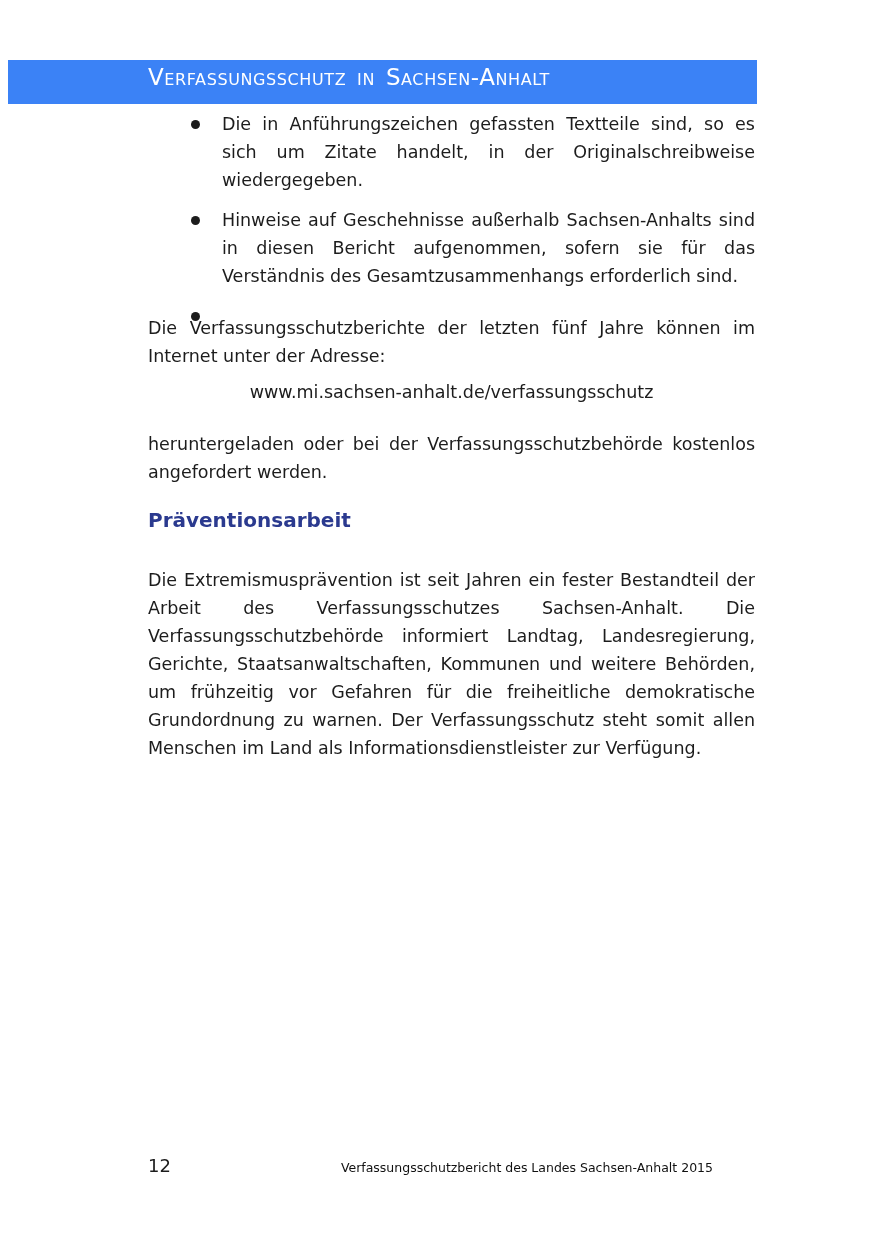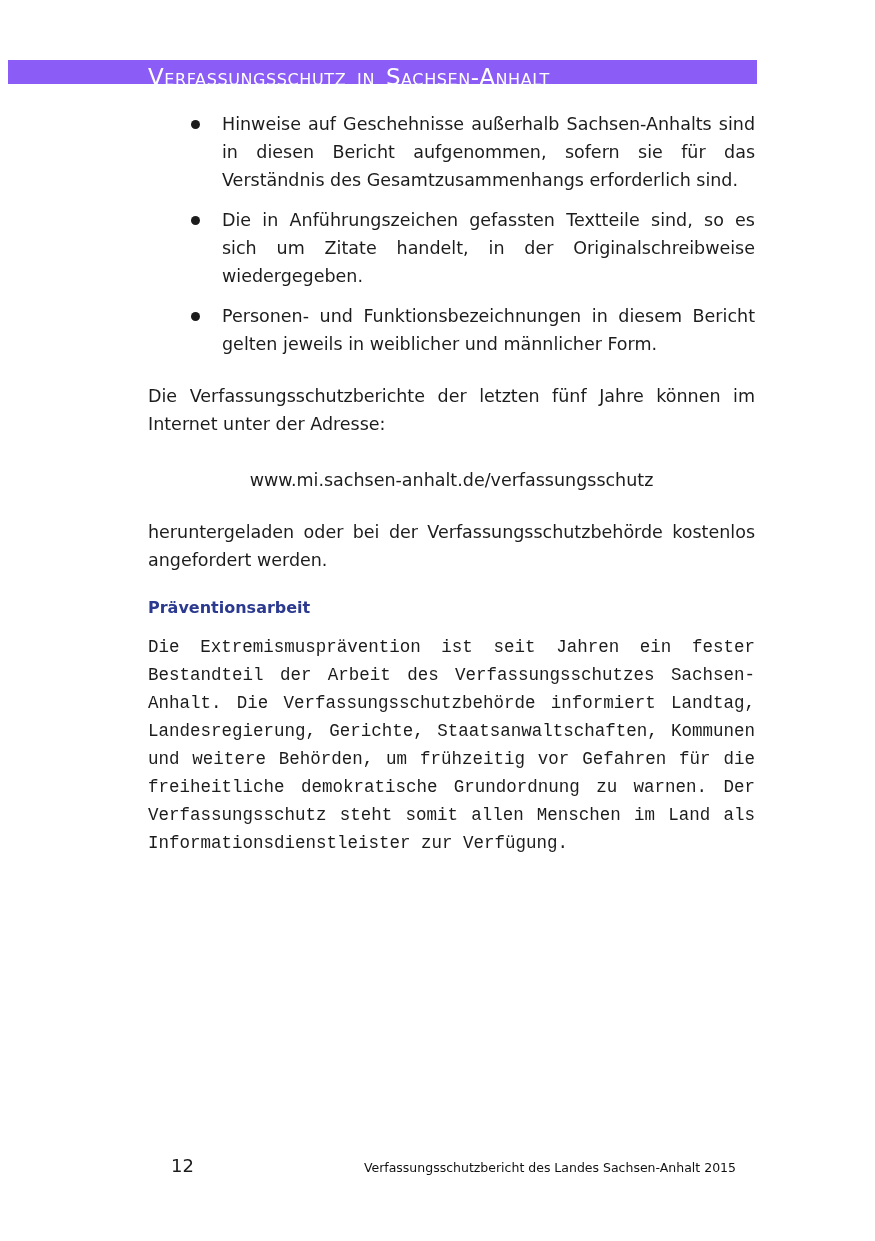--- a/index.html
+++ b/index.html
@@ -12,22 +12,22 @@
     font-family: "DejaVu Sans", "Liberation Sans", sans-serif;
     color: #1c1c1c;
     overflow: hidden;
     margin: 0 auto;
   }
   .header-band {
     position: absolute;
     top: 60px;
     left: 8px;
     width: 749px;
-    height: 24px;
-    background: #8b5cf6;
+    height: 44px;
+    background: #3b82f6;
   }
   .header-title {
     display: block;
     padding-left: 140px;
     font-variant: small-caps;
     color: #ffffff;
     font-size: 23px;
     line-height: 35px;
     letter-spacing: 0.6px;
     word-spacing: 3px;
@@ -56,42 +56,41 @@
     height: 9px;
     border-radius: 50%;
     background: #1c1c1c;
   }
   .para {
     font-size: 17.5px;
     line-height: 28px;
     text-align: justify;
     margin-top: 24px;
   }
-  .para-tight { margin-top: 11px; font-family: Liberation Mono, monospace; }
+  .para-tight { margin-top: 32px; }
   .url-line {
     font-size: 17.5px;
     line-height: 28px;
     text-align: center;
-    margin-top: 28px;
+    margin-top: 8px;
   }
   .section-heading {
-    font-size: 16px;
+    font-size: 20px;
     line-height: 28px;
     font-weight: bold;
     color: #2b3a8f;
     margin-top: 20px;
   }
   .footer {
     position: absolute;
     top: 1155px;
     left: 148px;
     width: 607px;
     display: flex;
     align-items: baseline;
-    margin-left: 23px;
   }
   .page-number { font-size: 18px; color: #1c1c1c; }
   .footer-title {
     font-size: 12.5px;
     color: #111111;
     margin-left: auto;
     margin-right: 42px;
     text-align: right;
   }
 </style>
@@ -102,29 +101,28 @@
 
   <div class="header-band">
     <span class="header-title">Verfassungsschutz in Sachsen-Anhalt</span>
   </div>
 
   <div class="content">
 
     <ul class="bullet-list">
       <li class="bullet-item">
         <span class="bullet-marker"></span>
+        <span>Die in Anführungszeichen gefassten Textteile sind, so es sich um Zitate handelt, in der Originalschreibweise wiedergegeben.</span>
+      </li>
+      <li class="bullet-item">
+        <span class="bullet-marker"></span>
         <span>Hinweise auf Geschehnisse außerhalb Sachsen-Anhalts sind in diesen Bericht aufgenommen, sofern sie für das Verständnis des Gesamtzusammenhangs erforderlich sind.</span>
       </li>
       <li class="bullet-item">
         <span class="bullet-marker"></span>
-        <span>Die in Anführungszeichen gefassten Textteile sind, so es sich um Zitate handelt, in der Originalschreibweise wiedergegeben.</span>
-      </li>
-      <li class="bullet-item">
-        <span class="bullet-marker"></span>
-        <span>Personen- und Funktionsbezeichnungen in diesem Bericht gelten jeweils in weiblicher und männlicher Form.</span>
       </li>
     </ul>
 
     <p class="para">Die Verfassungsschutzberichte der letzten fünf Jahre können im Internet unter der Adresse:</p>
 
     <p class="url-line">www.mi.sachsen-anhalt.de/verfassungsschutz</p>
 
     <p class="para">heruntergeladen oder bei der Verfassungsschutzbehörde kostenlos angefordert werden.</p>
 
     <h2 class="section-heading">Präventionsarbeit</h2>

